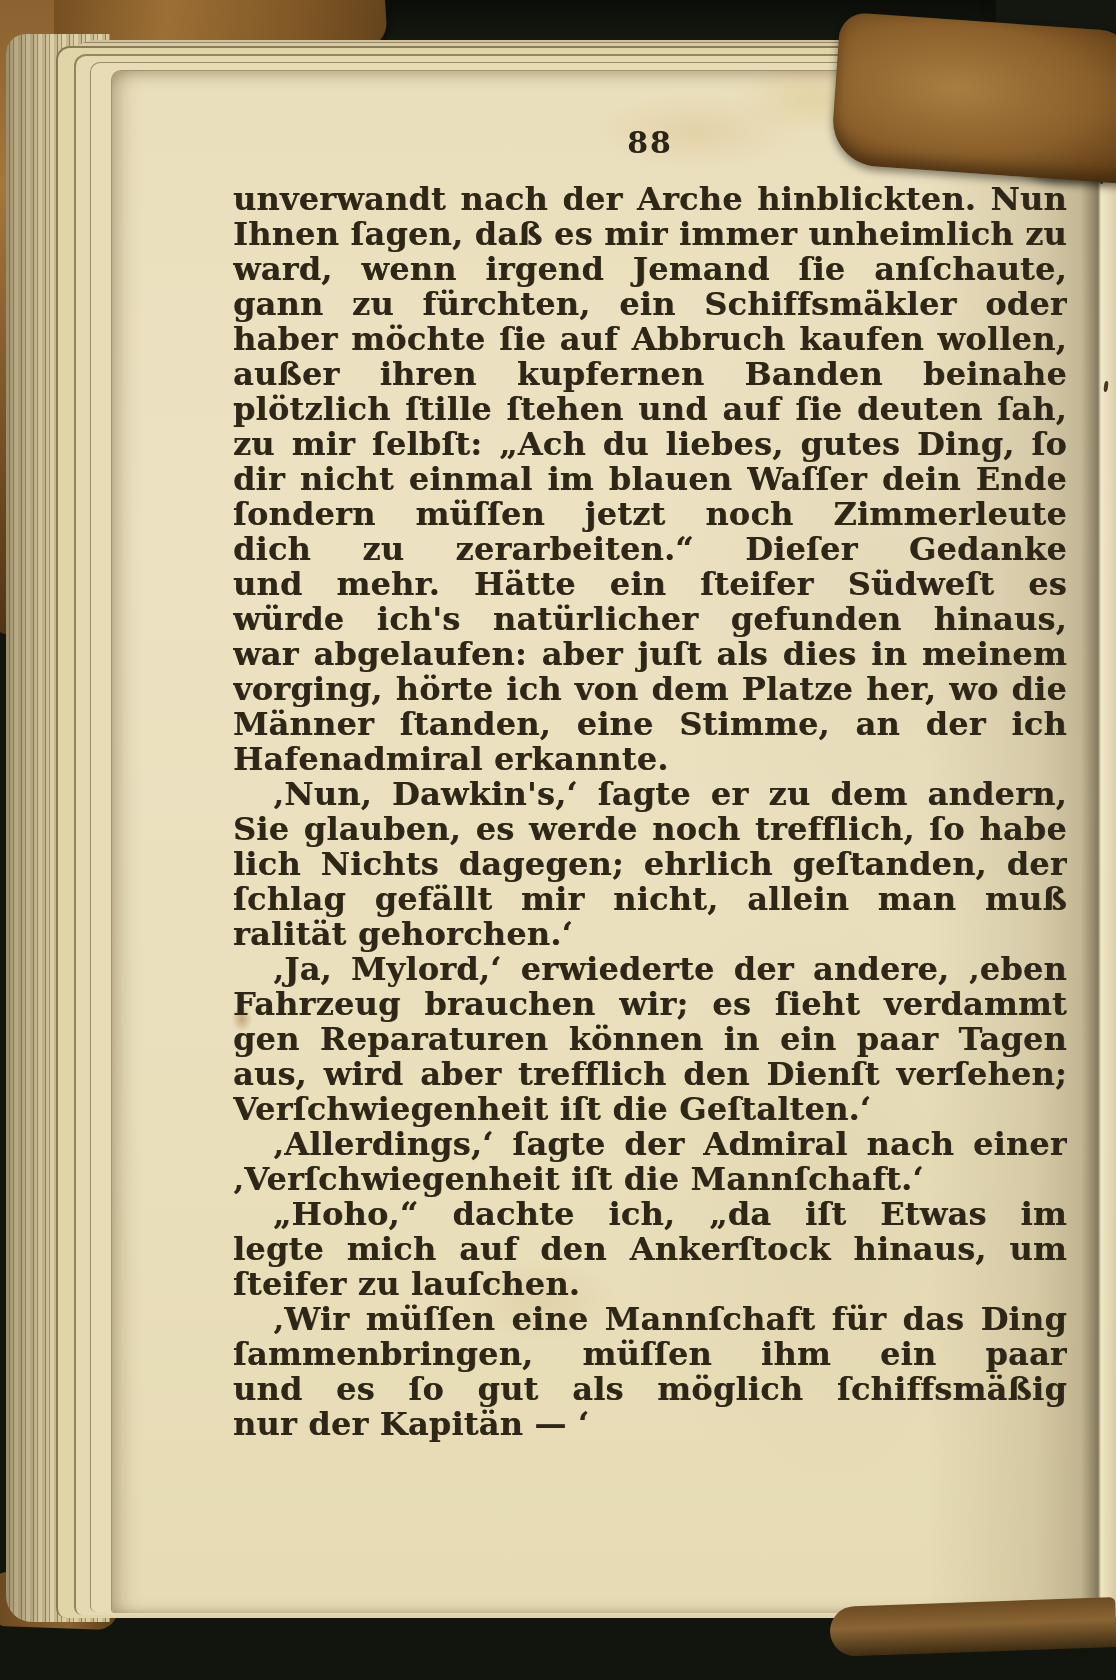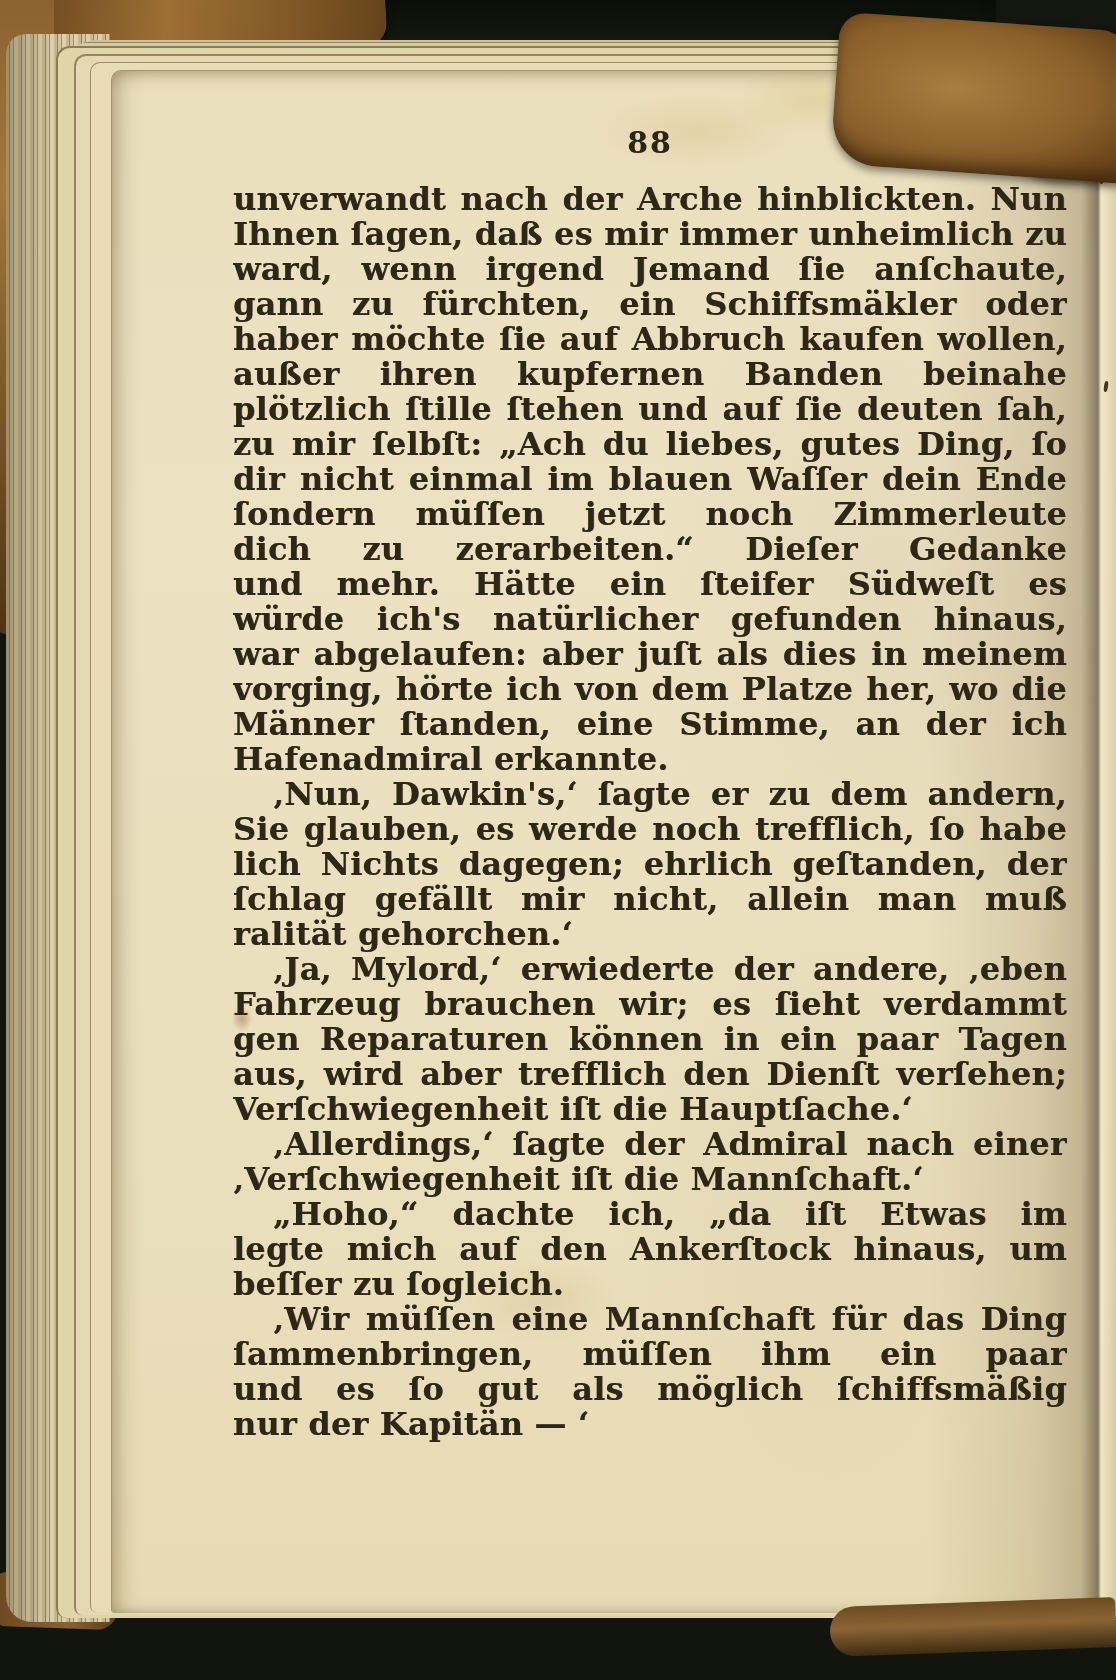--- a/index.html
+++ b/index.html
@@ -200,26 +200,26 @@
         <div class="line end">Hafenadmiral erkannte.</div>
         <div class="line indent">‚Nun, Dawkin's,‘ ſagte er zu dem andern, ‚wenn</div>
         <div class="line">Sie glauben, es werde noch trefflich, ſo habe ich frei=</div>
         <div class="line">lich Nichts dagegen; ehrlich geſtanden, der ganze An=</div>
         <div class="line">ſchlag gefällt mir nicht, allein man muß immerhin der Admi=</div>
         <div class="line end">ralität gehorchen.‘</div>
         <div class="line indent">‚Ja, Mylord,‘ erwiederte der andere, ‚eben dieſes</div>
         <div class="line">Fahrzeug brauchen wir; es ſieht verdammt liederlich</div>
         <div class="line">gen Reparaturen können in ein paar Tagen fertig ſeyn;</div>
         <div class="line">aus, wird aber trefflich den Dienſt verſehen; die nöthi=</div>
-        <div class="line end">Verſchwiegenheit iſt die Hauptſache.‘</div>
+        <div class="line end">Verſchwiegenheit iſt die Geſtalten.‘</div>
         <div class="line indent">‚Allerdings,‘ ſagte der Admiral nach einer Pauſe,</div>
         <div class="line end">‚Verſchwiegenheit iſt die Mannſchaft.‘</div>
         <div class="line indent">„Hoho,“ dachte ich, „da iſt Etwas im Wind,“ und</div>
         <div class="line">legte mich auf den Ankerſtock hinaus, um unbemerkt deſto</div>
-        <div class="line end">beſſer zu ſogleich.</div>
+        <div class="line end">ſteifer zu lauſchen.</div>
         <div class="line indent">‚Wir müſſen eine Mannſchaft für das Ding zu=</div>
         <div class="line">ſammenbringen, müſſen ihm ein paar Kanonen geben</div>
         <div class="line">und es ſo gut als möglich ſchiffsmäßig ausrüſten; wenn</div>
         <div class="line end">nur der Kapitän — ‘</div>
       </div>
     <div class="ink-mark m1"></div>
     <div class="ink-mark m2"></div>
   </div>
 
   <div class="corner-dark-tr"></div>

